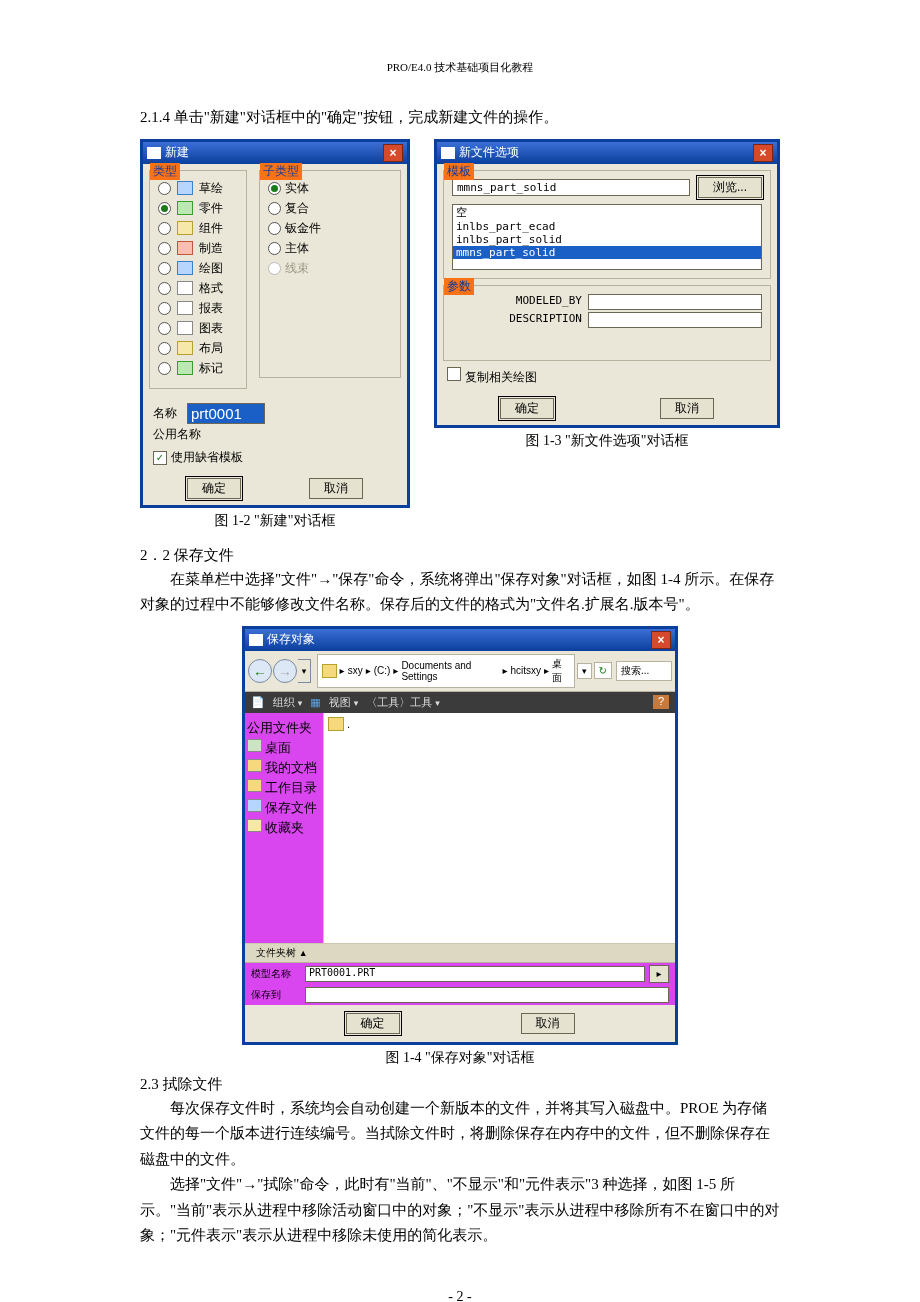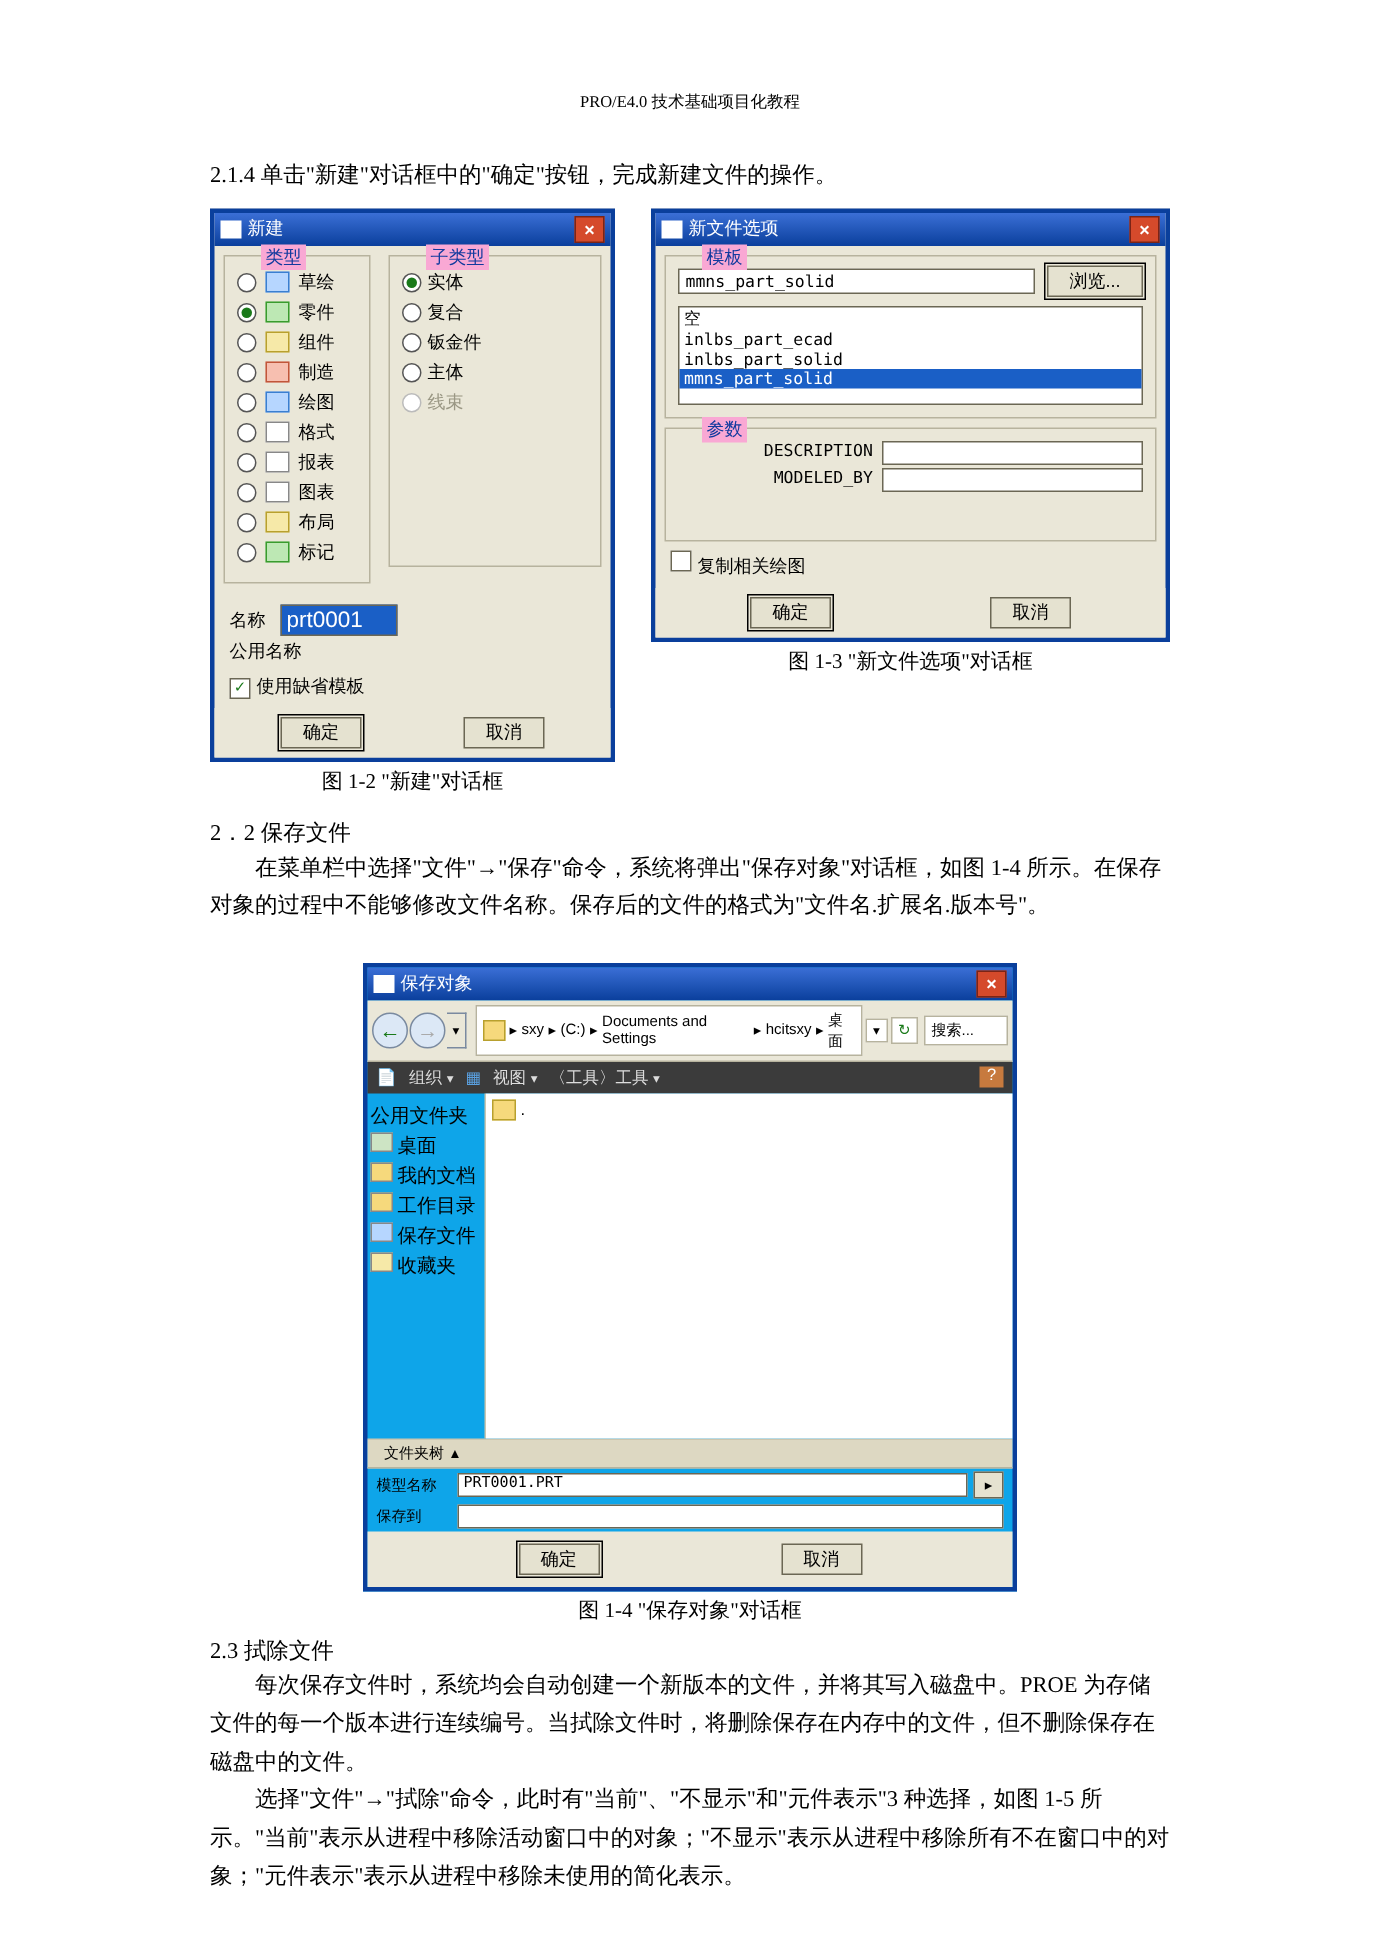--- a/index.html
+++ b/index.html
@@ -6,21 +6,21 @@
   .hdr{text-align:center;font-size:11px;margin-bottom:30px}
   .para{line-height:1.7;text-indent:2em}
   .para-first{text-indent:0}
   .figs-row{display:flex;gap:24px;margin:8px 0}
   .dlg{border:3px solid #0a3f9c;background:#eae7d8;font-family:"SimSun",Tahoma,sans-serif;font-size:12px;color:#000}
   .titlebar{background:linear-gradient(#3b6fd6,#0a3f9c);color:#fff;display:flex;align-items:center;padding:2px 4px;font-size:12px}
   .titlebar .tic{width:14px;height:12px;background:#fff;margin-right:4px;display:inline-block}
   .titlebar .spacer{flex:1}
   .closex{width:18px;height:16px;background:#d54a2b;color:#fff;display:flex;align-items:center;justify-content:center;font-weight:bold;font-size:12px;border:1px solid #7a2416}
   .gbox{border:1px solid #b7b39e;margin:6px;padding:6px 8px 8px;position:relative}
-  .gbox .gtitle{position:absolute;top:-8px;left:24px;background:#f9a8d4;padding:0 3px;color:#113a9e;font-size:12px}
+  .gbox .gtitle{position:absolute;top:-8px;left:0;background:#f97316;padding:0 3px;color:#113a9e;font-size:12px}
   .radiorow{display:flex;align-items:center;gap:4px;margin:3px 0}
   .radio{width:11px;height:11px;border:1px solid #555;border-radius:50%;background:#fff;display:inline-block;position:relative}
   .radio.sel::after{content:"";position:absolute;inset:2px;border-radius:50%;background:#1a7a1a}
   .ico{width:14px;height:12px;display:inline-block;border:1px solid #888;background:#fff;margin:0 2px}
   .ico.blue{background:#b6d6ff;border-color:#3a7fd0}
   .ico.grn{background:#bde8b4;border-color:#3a9b2e}
   .ico.red{background:#f7bfb0;border-color:#c0563a}
   .ico.yel{background:#f6e9a8;border-color:#b8a02e}
   .row2col{display:flex}
   .colL{width:110px}
@@ -35,21 +35,21 @@
   .tmplfield .fld{flex:1;border:1px solid #6b6754;background:#fff;padding:1px 4px}
   .tlist{border:1px solid #6b6754;background:#fff;margin-top:6px;height:64px;font-family:monospace;font-size:11px}
   .tlist div{padding:0 3px}
   .tlist .sel{background:#1a5fc6;color:#fff}
   .paramrow{display:flex;margin:2px 0}
   .paramrow .plab{width:130px;text-align:right;padding-right:6px;font-family:monospace;font-size:11px}
   .paramrow .pfld{flex:1;border:1px solid #6b6754;background:#fff;height:14px}
   .caption{text-align:center;font-size:14px;margin:4px 0 8px}
   .sec{margin:4px 0 2px}
 
-  .dlg3{width:430px;margin:24px auto 0;border:3px solid #0a3f9c;background:#0ea5e9;font-family:"SimSun",Tahoma,sans-serif;font-size:11px}
+  .dlg3{width:430px;margin:8px auto 0;border:3px solid #0a3f9c;background:#d946ef;font-family:"SimSun",Tahoma,sans-serif;font-size:11px}
   .navbar{background:#eae7d8;border-bottom:1px solid #b7b39e;display:flex;align-items:center;padding:3px}
   .circ{width:22px;height:22px;border:1px solid #7a8aa0;border-radius:50%;background:#dce8f6;display:flex;align-items:center;justify-content:center;color:#1a7a1a;font-size:14px;margin-right:1px}
   .drop{width:12px;height:22px;border:1px solid #7a8aa0;border-left:none;display:flex;align-items:center;justify-content:center;font-size:9px;margin-right:6px}
   .bread{flex:1;border:1px solid #b7b39e;background:#fff;padding:2px 4px;display:flex;align-items:center;gap:3px;font-size:10px}
   .bread .fic{width:14px;height:12px;background:#f6d97c;border:1px solid #b8a02e}
   .searchf{border:1px solid #b7b39e;background:#fff;padding:2px 4px;width:46px;font-size:10px;margin-left:4px}
   .toolbar2{background:#3b3b3b;color:#ddd;padding:3px 6px;display:flex;align-items:center;gap:8px;font-size:11px}
   .toolbar2 .tarr{font-size:9px}
   .toolbar2 .spc{flex:1}
   .toolbar2 .ques{width:16px;height:14px;background:#c77a3e;color:#fff;text-align:center}
@@ -202,25 +202,25 @@
         <div class="tlist">
           <div>空</div>
           <div>inlbs_part_ecad</div>
           <div>inlbs_part_solid</div>
           <div class="sel">mmns_part_solid</div>
         </div>
       </div>
       <div class="gbox" style="min-height:60px">
         <span class="gtitle">参数</span>
         <div class="paramrow">
+          <span class="plab">MODELED_BY</span>
+          <span class="pfld"></span>
+        </div>
+        <div class="paramrow">
           <span class="plab">DESCRIPTION</span>
-          <span class="pfld"></span>
-        </div>
-        <div class="paramrow">
-          <span class="plab">MODELED_BY</span>
           <span class="pfld"></span>
         </div>
       </div>
       <div style="margin:6px 10px">
         <span class="chk"></span><span>复制相关绘图</span>
       </div>
       <div class="btnrow">
         <span class="btn primary">确定</span>
         <span class="btn">取消</span>
       </div>

